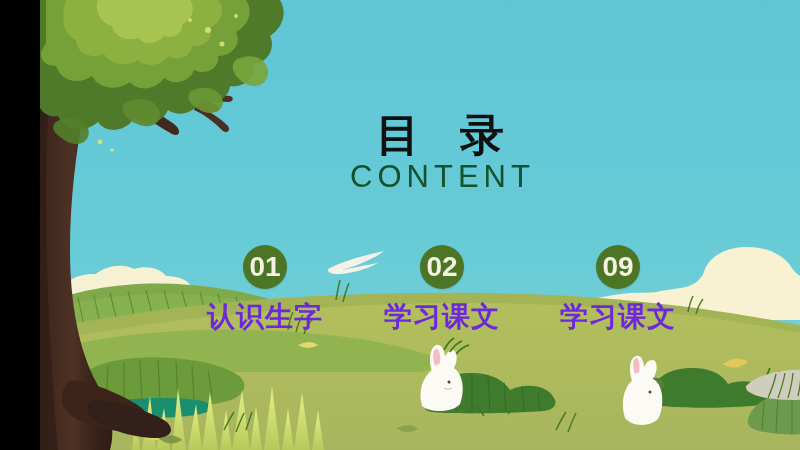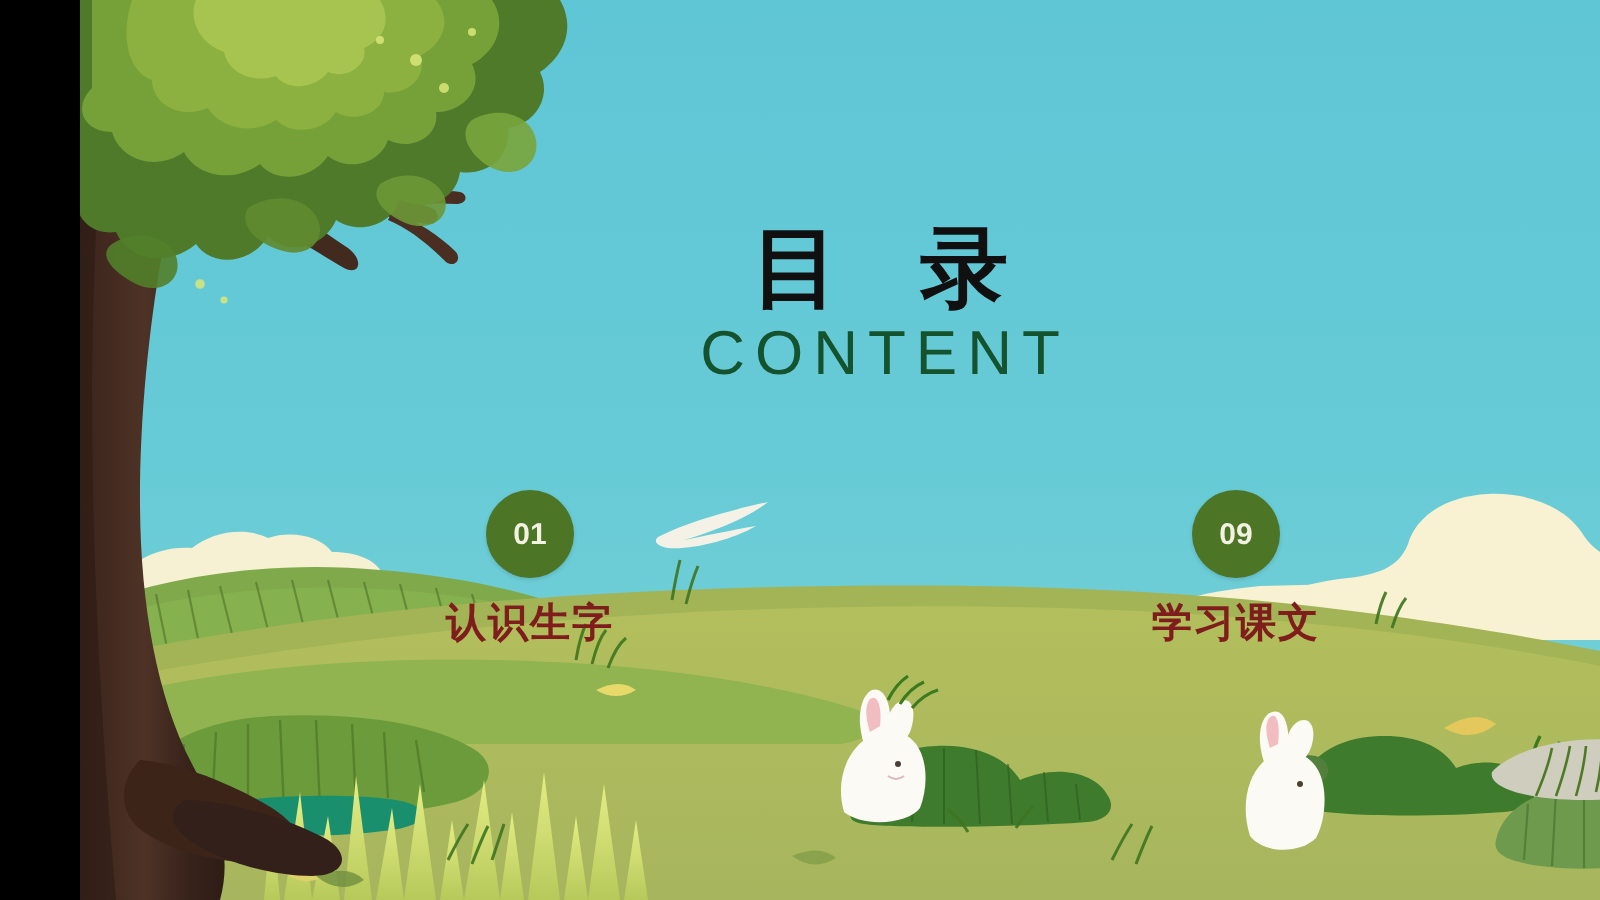--- a/index.html
+++ b/index.html
@@ -60,31 +60,31 @@
     margin: 0 auto;
     border-radius: 50%;
     background: #4d7526;
     display: flex;
     align-items: center;
     justify-content: center;
     box-shadow: 0 1px 2px rgba(0,0,0,.12);
   }
   .item-num {
     color: #f3f2e2;
-    font-size: 15px;
+    font-size: 28px;
     font-weight: bold;
     letter-spacing: 0px;
     line-height: 1;
     font-family: "Liberation Sans", "DejaVu Sans", sans-serif;
   }
   .item-label {
     margin-top: 9px;
-    font-size: 20px;
+    font-size: 28px;
     font-weight: bold;
-    color: #7f1d1d;
+    color: #6d28d9;
     letter-spacing: 1px;
     white-space: nowrap;
     font-family: "Liberation Sans", "DejaVu Sans", sans-serif;
   }
   #item-1 { left: 145px; top: 245px; }
   #item-2 { left: 322px; top: 245px; }
   #item-3 { left: 498px; top: 245px; }
 </style>
 </head>
 <body>
@@ -352,20 +352,26 @@
     <div id="title-en">CONTENT</div>
   </div>
 
   <div class="item" id="item-1">
     <div class="item-circle">
       <span class="item-num">01</span>
     </div>
     <div class="item-label">认识生字</div>
   </div>
 
+  <div class="item" id="item-2">
+    <div class="item-circle">
+      <span class="item-num">02</span>
+    </div>
+    <div class="item-label">学习课文</div>
+  </div>
 
   <div class="item" id="item-3">
     <div class="item-circle">
       <span class="item-num">09</span>
     </div>
     <div class="item-label">学习课文</div>
   </div>
 
 </div>
 

